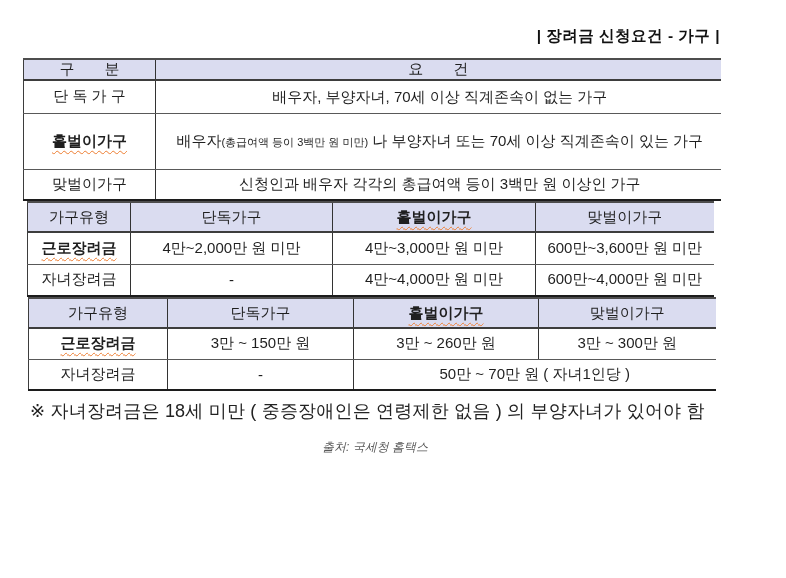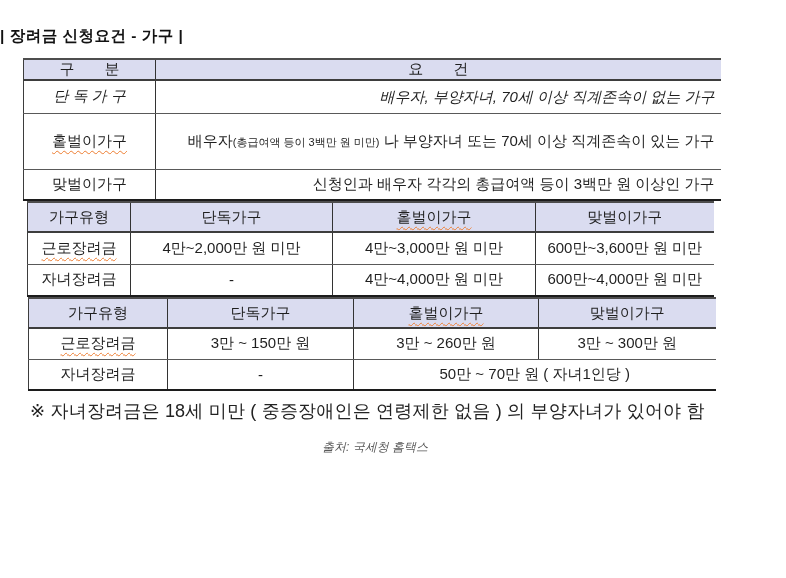--- a/index.html
+++ b/index.html
@@ -4,21 +4,21 @@
 <style>
   * { margin: 0; padding: 0; box-sizing: border-box; }
   html, body { width: 786px; height: 578px; background: #ffffff; overflow: hidden; }
   body {
     font-family: "Liberation Sans", "DejaVu Sans", sans-serif;
     color: #1f1f1f;
     position: relative;
   }
   .tbl-title {
     width: 720px;
-    text-align: left;
+    text-align: right;
     font-size: 15.5px;
     font-weight: bold;
     color: #111111;
     letter-spacing: 0.5px;
   }
   .t1 { margin-top: 26px; margin-bottom: 11px; }
   .t2 { margin-top: 25px; margin-bottom: 9px; }
   .t3 { margin-top: 22px; margin-bottom: 12px; }
 
   table.tbl {
@@ -40,44 +40,45 @@
   .tbl th {
     background: #dadcf0;
     border-bottom: 2px solid #3d3d3d;
   }
   .tbl tbody td { border-bottom: 1px solid #595959; }
   .tbl tbody tr:last-child td { border-bottom: none; }
   .tbl th + th, .tbl td + td { border-left: 1.5px solid #333333; margin-left: 45px; }
 
   .tbl1 { margin-left: 23px; width: 697px; }
   .tbl1 thead tr { height: 16px; }
-  .tbl1 .r1 { height: 33px; font-style: italic; }
+  .tbl1 .r1 { height: 33px; }
   .tbl1 .r2 { height: 56px; }
   .tbl1 .r3 { height: 31px; }
   .tbl1 td.req {
-    text-align: right;
+    text-align: center;
     padding-left: 9px;
     white-space: normal;
     line-height: 26px;
   }
 
   .tbl2 { margin-left: 27px; width: 686px; }
   .tbl2 thead tr { height: 30px; }
   .tbl2 tbody tr { height: 32px; }
 
   .tbl3 { margin-left: 28px; width: 687px; }
   .tbl3 thead tr { height: 30px; }
   .tbl3 tbody tr { height: 31px; }
 
   .sq {
     text-decoration-line: underline;
     text-decoration-style: wavy;
     text-decoration-color: #ed7d31;
     text-decoration-thickness: 1px;
     text-underline-offset: 4px;
+    font-weight: bold;
   }
   .small-paren { font-size: 11px; }
 
   .footnote {
     margin: 8px 0 0 30px;
     font-size: 18px;
     color: #222222;
     letter-spacing: 0.2px;
   }
   .source {

